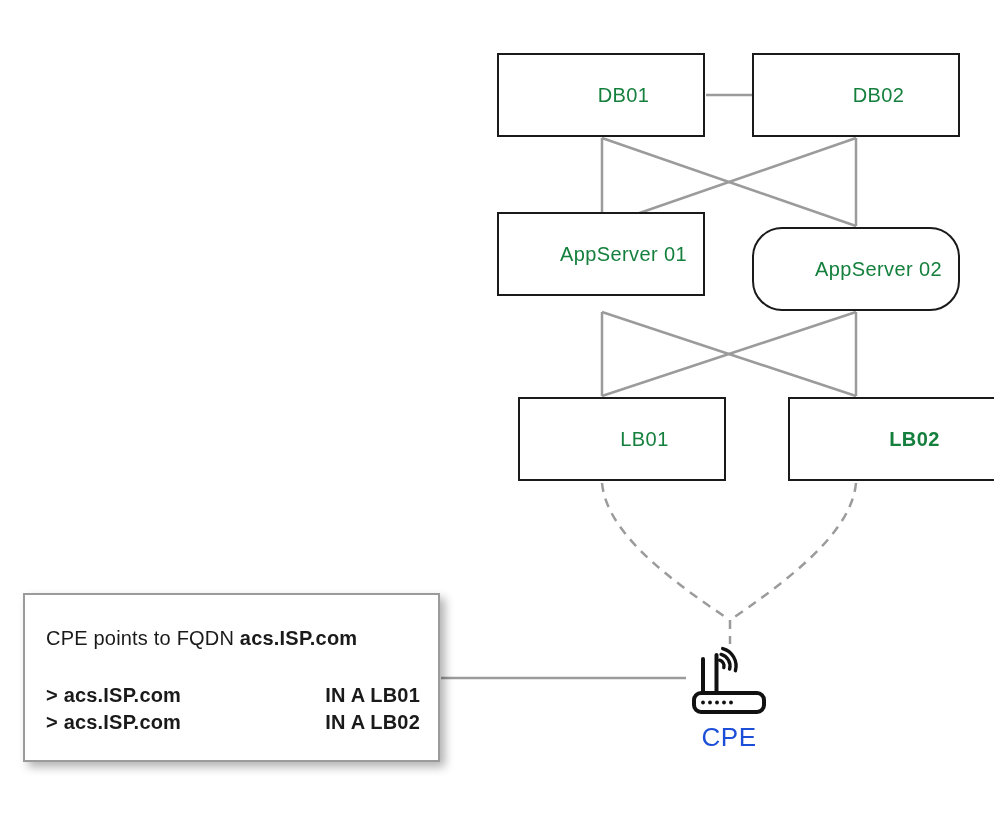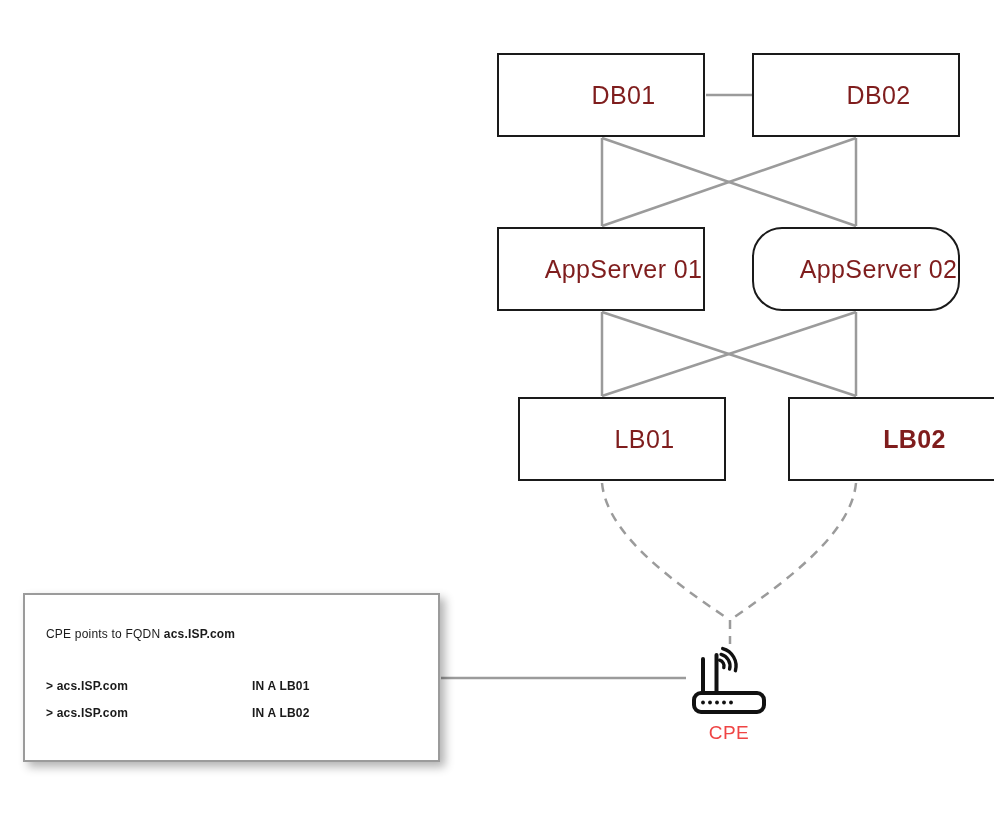--- a/index.html
+++ b/index.html
@@ -22,62 +22,62 @@
 
   .node {
     position: absolute;
     width: 208px;
     height: 84px;
     background: #ffffff;
     border: 2px solid #1a1a1a;
     display: flex;
     align-items: center;
     justify-content: center;
-    font-size: 25px;
+    font-size: 20px;
     letter-spacing: 0.4px;
-    color: #7f1d1d;
+    color: #15803d;
     padding-left: 45px;
   }
   .n-db01 { left: 497px; top: 53px; }
   .n-db02 { left: 752px; top: 53px; align-items: center; }
-  .n-app01 { left: 497px; top: 227px; }
+  .n-app01 { left: 497px; top: 212px; }
   .n-app02 { left: 752px; top: 227px; border-radius: 30px; }
   .n-lb01 { left: 518px; top: 397px; }
   .n-lb02 { left: 788px; top: 397px; font-weight: bold; }
 
   .note {
     position: absolute;
     left: 23px; top: 593px;
     width: 417px; height: 169px;
     background: #ffffff;
     border: 2px solid #9b9b9b;
     box-shadow: 5px 5px 9px rgba(0,0,0,0.30);
     padding: 32px 18px 0 21px;
-    font-size: 12px;
+    font-size: 20px;
     letter-spacing: 0.2px;
   }
   .note-intro { white-space: nowrap; }
   .note-intro b { font-weight: bold; }
   .note-records { margin-top: 32px; font-weight: bold; }
-  .note-record { display: flex; line-height: 27px; white-space: nowrap; }
+  .note-record { display: flex; line-height: 27px; white-space: nowrap; justify-content: space-between; }
   .note-record .rec-name { width: 206px; flex: 0 0 206px; }
 
   .cpe-icon-wrap {
     position: absolute;
     left: 688px; top: 640px;
     width: 82px; height: 78px;
   }
   .cpe-label {
     position: absolute;
     left: 688px; top: 722px;
     width: 82px;
     text-align: center;
-    font-size: 19px;
+    font-size: 26px;
     letter-spacing: 0.5px;
-    color: #ef4444;
+    color: #1d4ed8;
   }
 </style>
 </head>
 <body>
 
 <div class="stage">
 
   <svg class="wires" viewBox="0 0 994 814">
 
     <path d="M706,95 H752" stroke="#9b9b9b" stroke-width="2.5" fill="none"></path>

